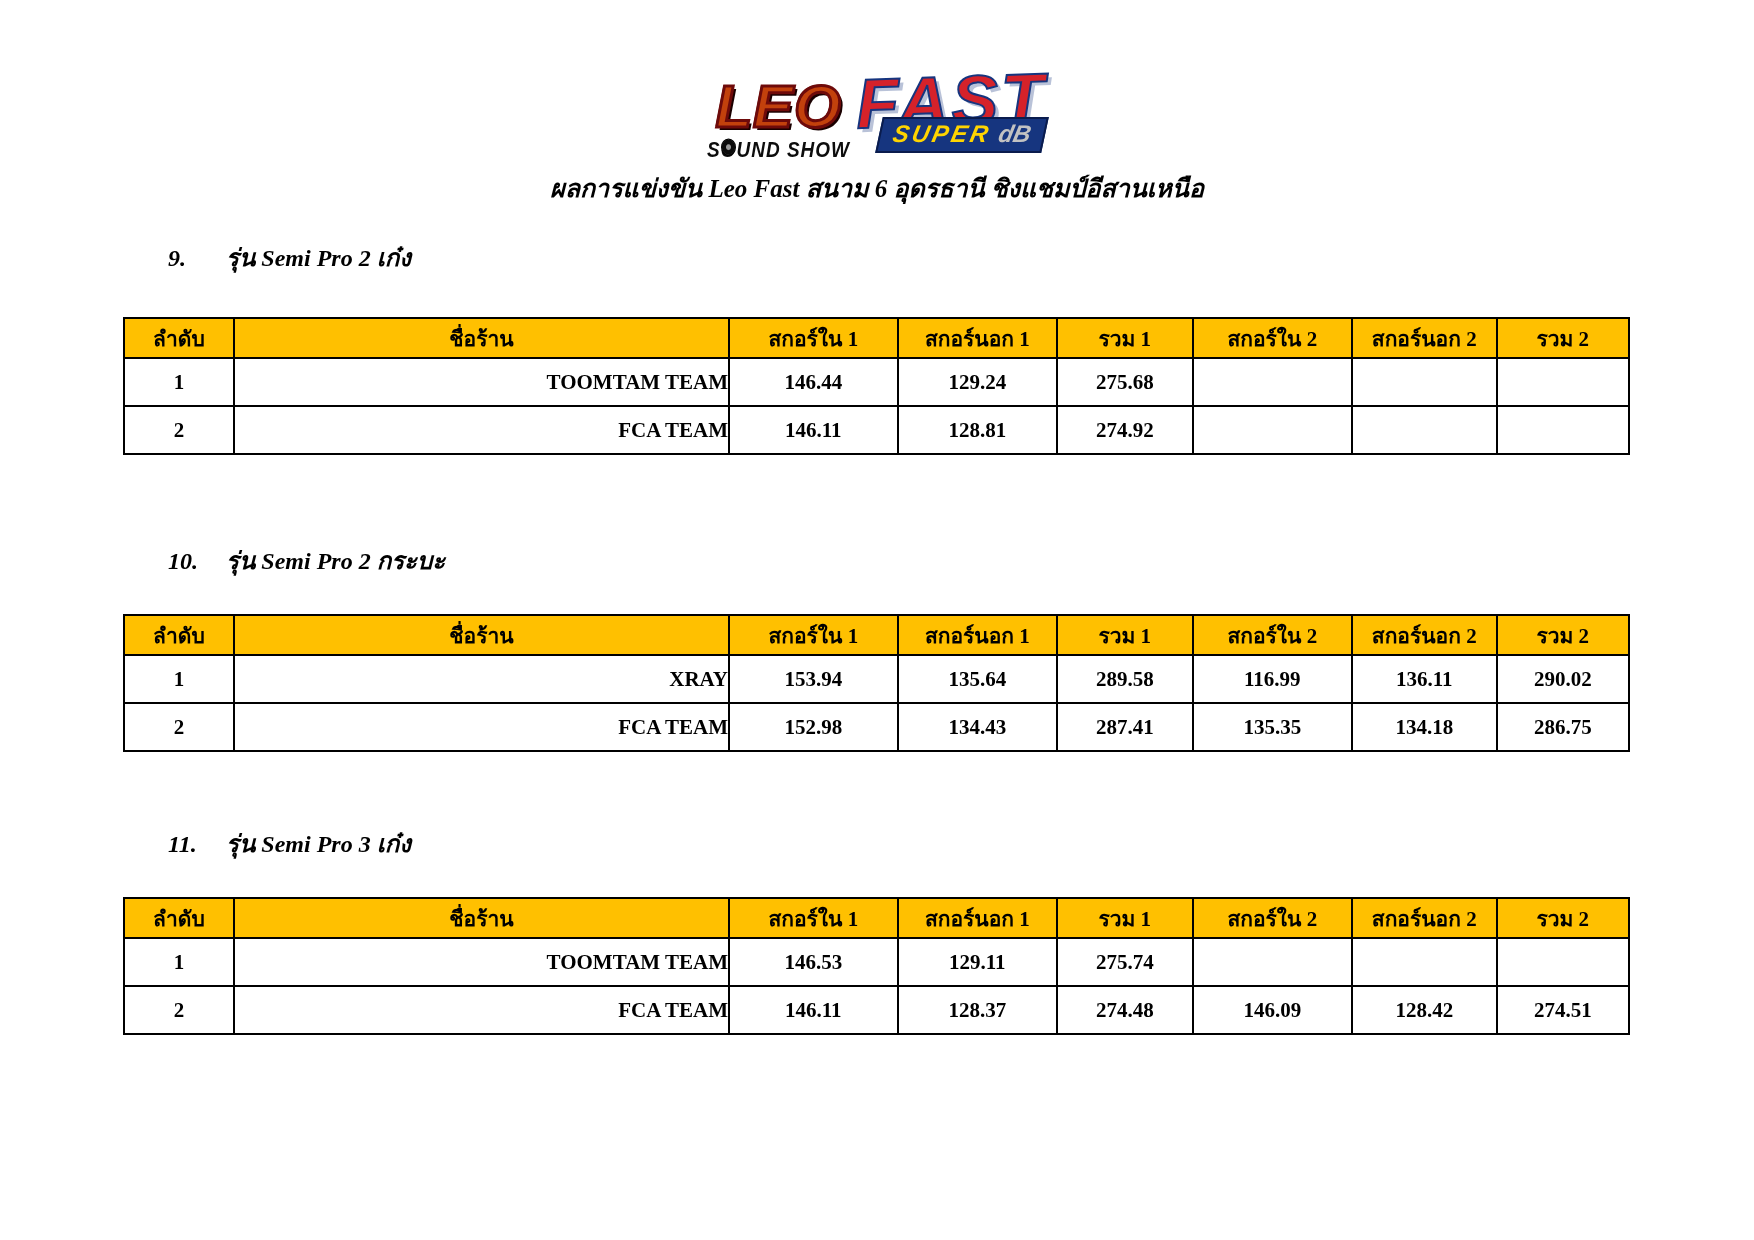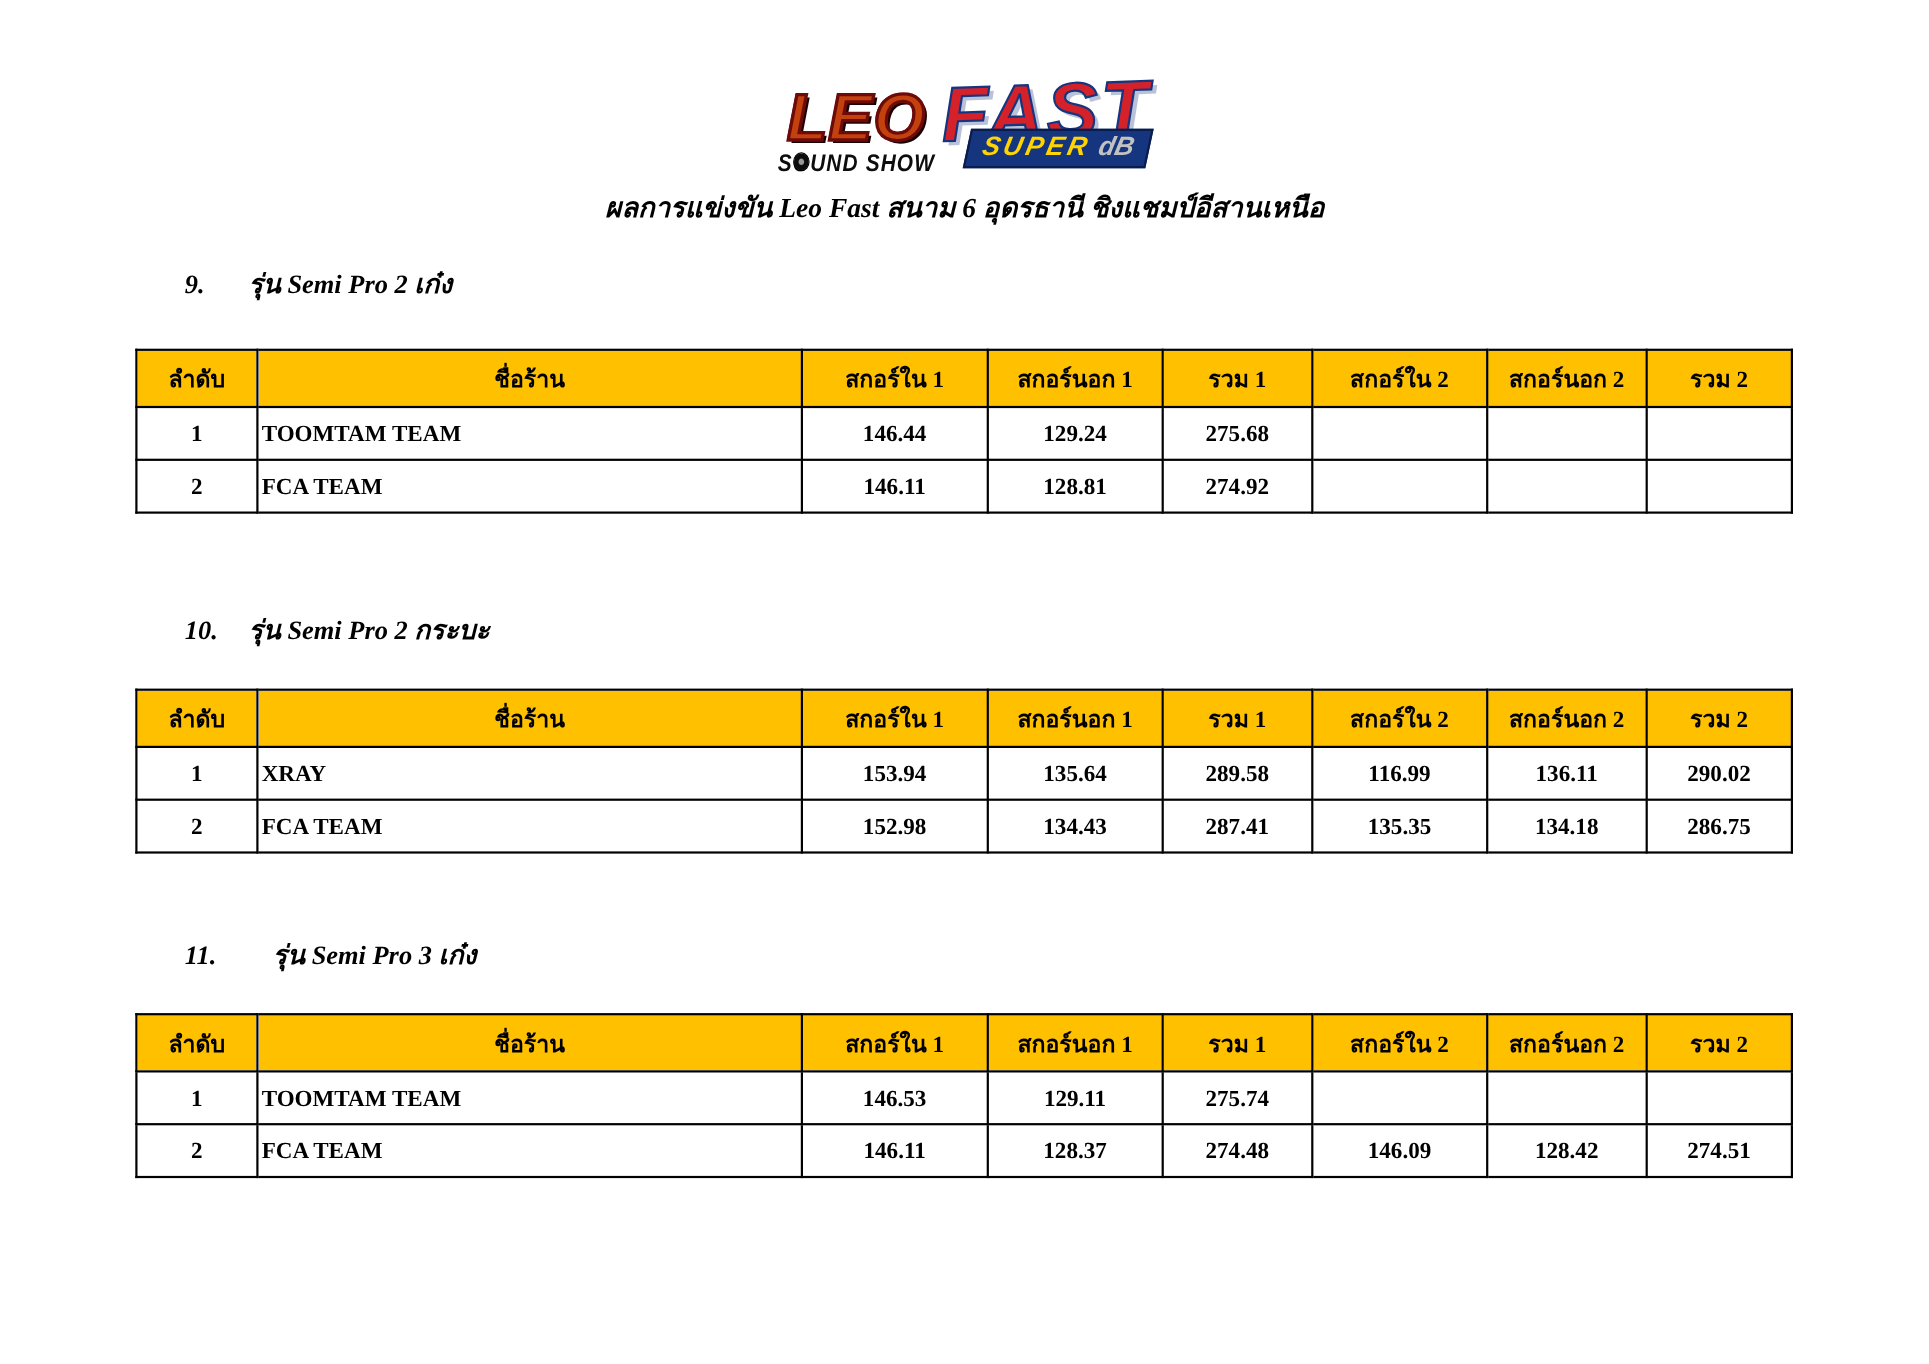--- a/index.html
+++ b/index.html
@@ -66,29 +66,29 @@
   
   table.results-table {
     table-layout:fixed; border-collapse:collapse;
     width:1507px; margin-left:123px;
     font-size:21px; font-weight:bold;
   }
   .results-table th, .results-table td {
     border:2px solid #000; text-align:center; vertical-align:middle;
     overflow:hidden; white-space:nowrap;
   }
-  .results-table thead th { height:52px; background:#FFC000; }
+  .results-table thead th { height:40px; background:#FFC000; }
   .results-table tbody td { height:48px; background:#ffffff; }
-  .results-table td.c-name { text-align:left; padding-left:3px; }
+  .results-table td.c-name { text-align:right; padding-left:3px; }
 
   .mt-h9  { margin-top:30px; }
   .mt-t1  { margin-top:40px; }
   .mt-h10 { margin-top:86px; }
   .mt-t2  { margin-top:34px; }
-  .mt-h11 { margin-top:72px;gap:22px; }
+  .mt-h11 { margin-top:72px; }
   .mt-t3  { margin-top:34px; }
 </style>
 </head>
 <body>
 
 <div class="logo-wrap">
   <div class="logo">
     <div class="logo-left">
       <div class="leo">LEO</div>
       <div class="soundshow">

